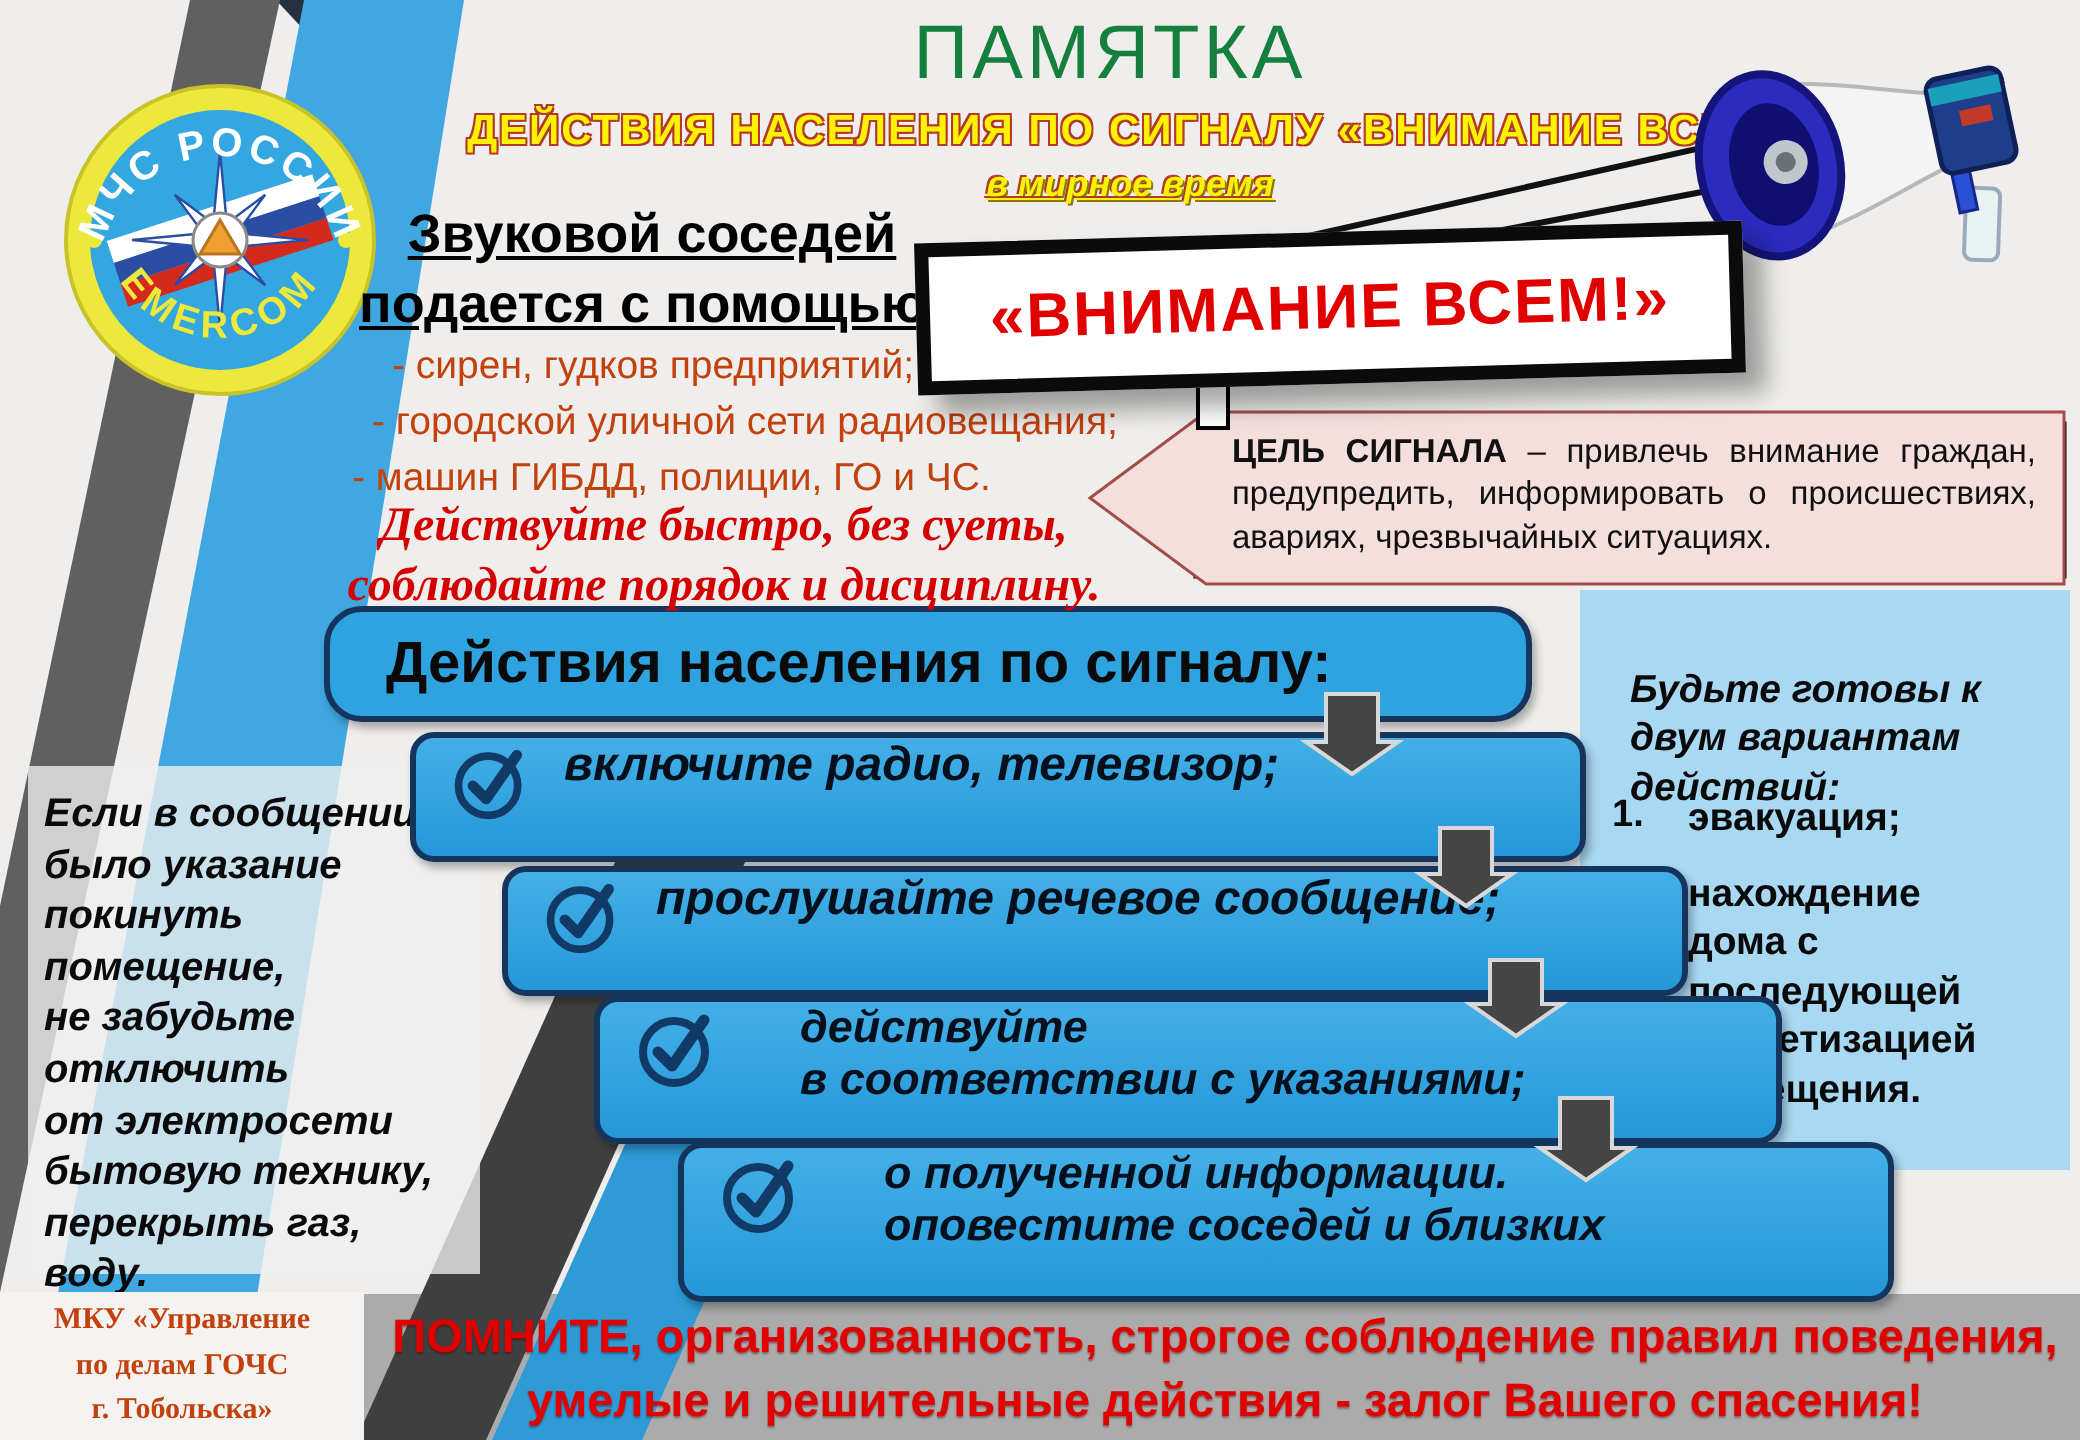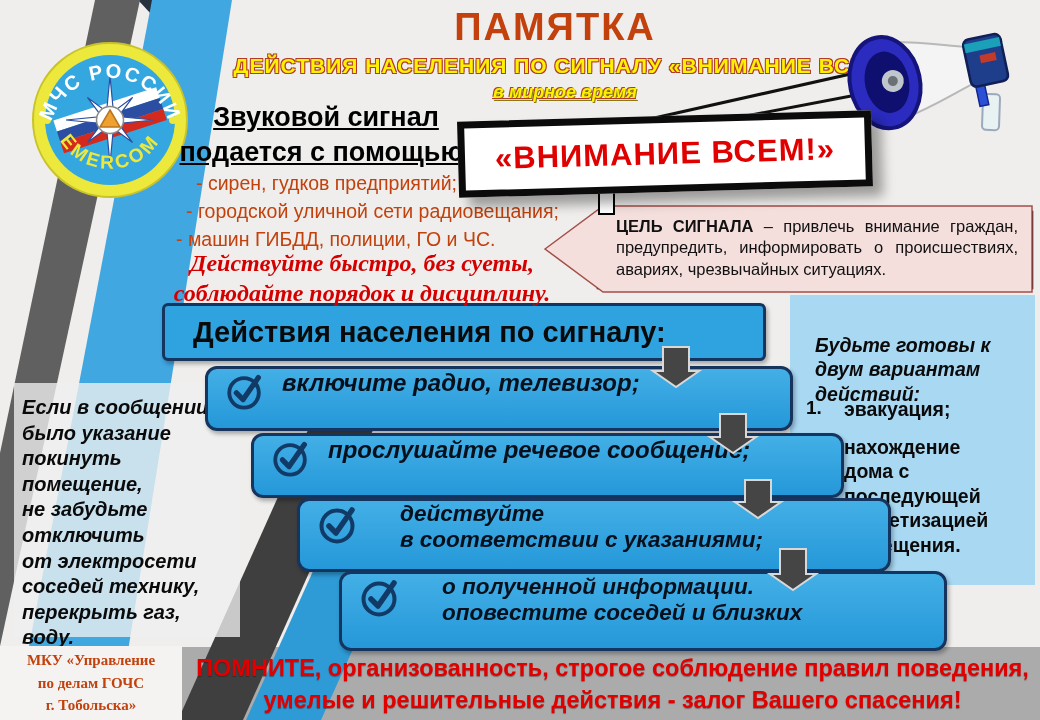--- a/index.html
+++ b/index.html
@@ -6,21 +6,21 @@
   .poster{
     position:relative;width:1040px;height:720px;overflow:hidden;
     background:#EFEEEC;font-family:"Liberation Sans",sans-serif;
     -webkit-user-select:none;user-select:none;
   }
   .abs{position:absolute;}
   svg{display:block;}
 
   
   .title{left:330px;top:6px;width:450px;text-align:center;
-    font-size:38px;font-weight:bold;letter-spacing:2px;color:#c2410c;z-index:30;}
+    font-size:38px;font-weight:normal;letter-spacing:2px;color:#15803d;z-index:30;}
   .subtitle{left:190px;top:54px;width:750px;text-align:center;
     font-size:21px;font-weight:bold;color:#FFF200;letter-spacing:1px;
     text-shadow:1px 1px 0 #B23A2A,-1px -1px 0 #B23A2A,1px -1px 0 #B23A2A,-1px 1px 0 #B23A2A;z-index:30;}
   .subnote{left:440px;top:82px;width:250px;text-align:center;
     font-size:18px;font-weight:bold;font-style:italic;color:#FFF200;
     text-decoration:underline;
     text-shadow:1px 1px 0 #8A7A10,-1px -1px 0 #B23A2A;z-index:30;}
 
   
   .snd-h1{left:186px;top:102px;width:280px;text-align:center;font-size:27px;font-weight:bold;
@@ -43,21 +43,21 @@
     display:flex;align-items:center;justify-content:center;z-index:32;}
   .attention span{font-size:31px;font-weight:bold;color:#E00000;letter-spacing:1px;white-space:nowrap;}
 
   
   .purpose-text{left:616px;top:216px;width:402px;font-size:16.5px;line-height:1.3;
     color:#111;text-align:justify;z-index:26;}
   .purpose-text b{font-weight:bold;}
 
   
   .hdrbox{left:162px;top:303px;width:598px;height:52px;background:#2EA3E0;
-    border:3px solid #15355e;border-radius:6px;display:flex;align-items:center;
+    border:3px solid #15355e;border-radius:19px;display:flex;align-items:center;
     box-shadow:2px 3px 4px rgba(0,0,0,0.3);z-index:24;}
   .hdrbox span{font-size:29px;font-weight:bold;color:#0a0a0a;padding-left:28px;white-space:nowrap;}
   .bar{background:linear-gradient(#43AFE6,#2598D9);border:3px solid #15355e;border-radius:12px;
     display:flex;align-items:flex-start;box-shadow:2px 3px 4px rgba(0,0,0,0.3);z-index:24;}
   .bar .check{flex:0 0 auto;margin-left:16px;}
   .bar .btxt{margin-left:16px;font-weight:bold;font-style:italic;color:#06101c;line-height:1.15;}
   .bar1{left:205px;top:366px;width:582px;height:59px;}
   .bar2{left:251px;top:433px;width:587px;height:59px;}
   .bar3{left:297px;top:498px;width:588px;height:68px;}
   .bar4{left:339px;top:571px;width:602px;height:74px;}
@@ -130,21 +130,21 @@
     <path id="arcBot" d="M 26,92 A 58,58 0 0 0 134,92" fill="none"></path>
     <text font-family="Liberation Sans,sans-serif" font-size="19" font-weight="bold" fill="#EDE83C" letter-spacing="3">
       <textPath href="#arcBot" startOffset="50%" text-anchor="middle">EMERCOM</textPath>
     </text>
   </svg>
 
   <div class="abs title">ПАМЯТКА</div>
   <div class="abs subtitle">ДЕЙСТВИЯ НАСЕЛЕНИЯ ПО СИГНАЛУ «ВНИМАНИЕ ВСЕМ»</div>
   <div class="abs subnote">в мирное время</div>
 
-  <div class="abs snd-h1">Звуковой сигнал</div>
+  <div class="abs snd-h1">Звуковой соседей</div>
   <div class="abs snd-h2">подается с помощью:</div>
   <div class="abs snd-i snd-i1">- сирен, гудков предприятий;</div>
   <div class="abs snd-i snd-i2">- городской уличной сети радиовещания;</div>
   <div class="abs snd-i snd-i3">- машин ГИБДД, полиции, ГО и ЧС.</div>
   <div class="abs warn warn1">Действуйте быстро, без суеты,</div>
   <div class="abs warn warn2">соблюдайте порядок и дисциплину.</div>
 
   <svg class="abs" style="left:0;top:0;z-index:28;pointer-events:none;" width="1040" height="300" viewBox="0 0 1040 300">
     <path d="M632,123 L1002,40" stroke="#111" stroke-width="3" fill="none"></path>
     <path d="M704,124 L914,84" stroke="#111" stroke-width="3" fill="none"></path>
@@ -197,21 +197,21 @@
   </div>
 
   <div class="abs note">
     <div>Если в сообщении
 было указание
 покинуть
 помещение,
 не забудьте
 отключить
 от электросети
-соседей технику,
+бытовую технику,
 перекрыть газ, воду.</div>
   </div>
 
   <div class="abs hdrbox">
     <span>Действия населения по сигналу:</span>
   </div>
 
   <div class="abs bar bar1">
     <svg class="check" width="42" height="42" viewBox="0 0 44 44">
       <circle cx="21" cy="25" r="15.5" fill="none" stroke="#123A66" stroke-width="4"></circle>

